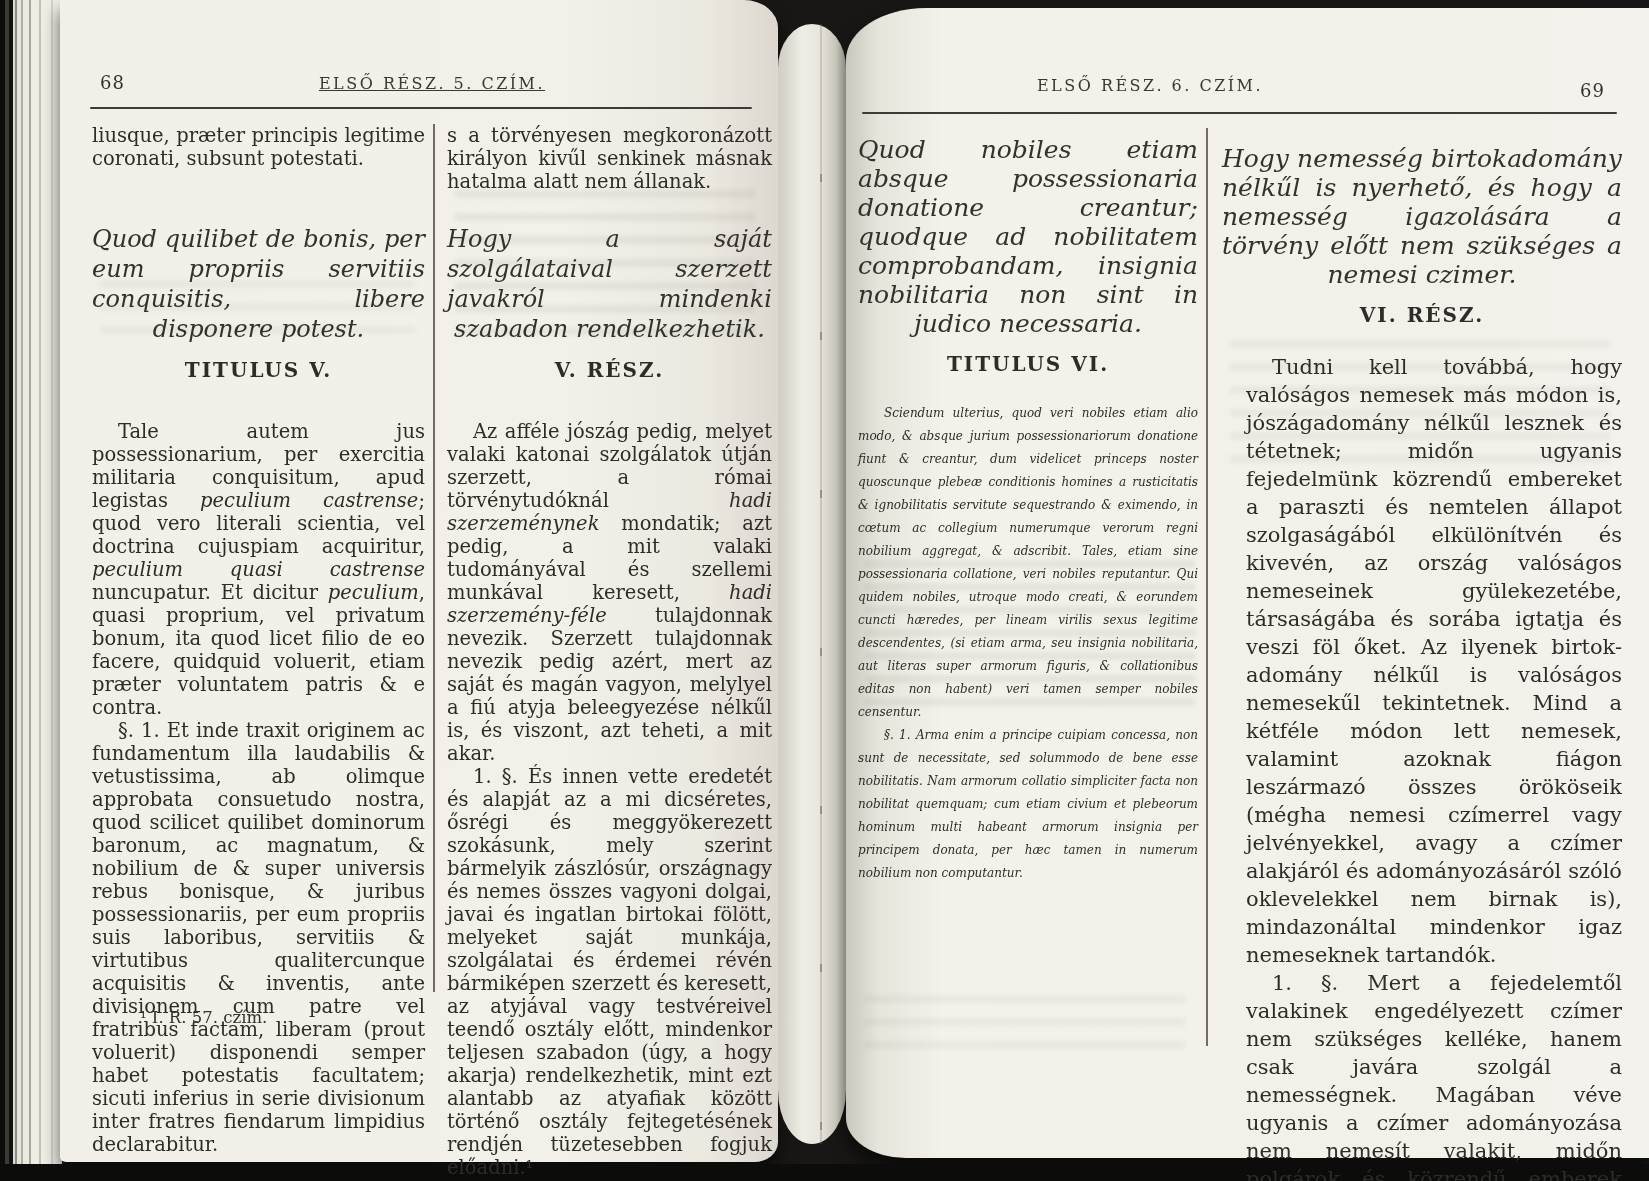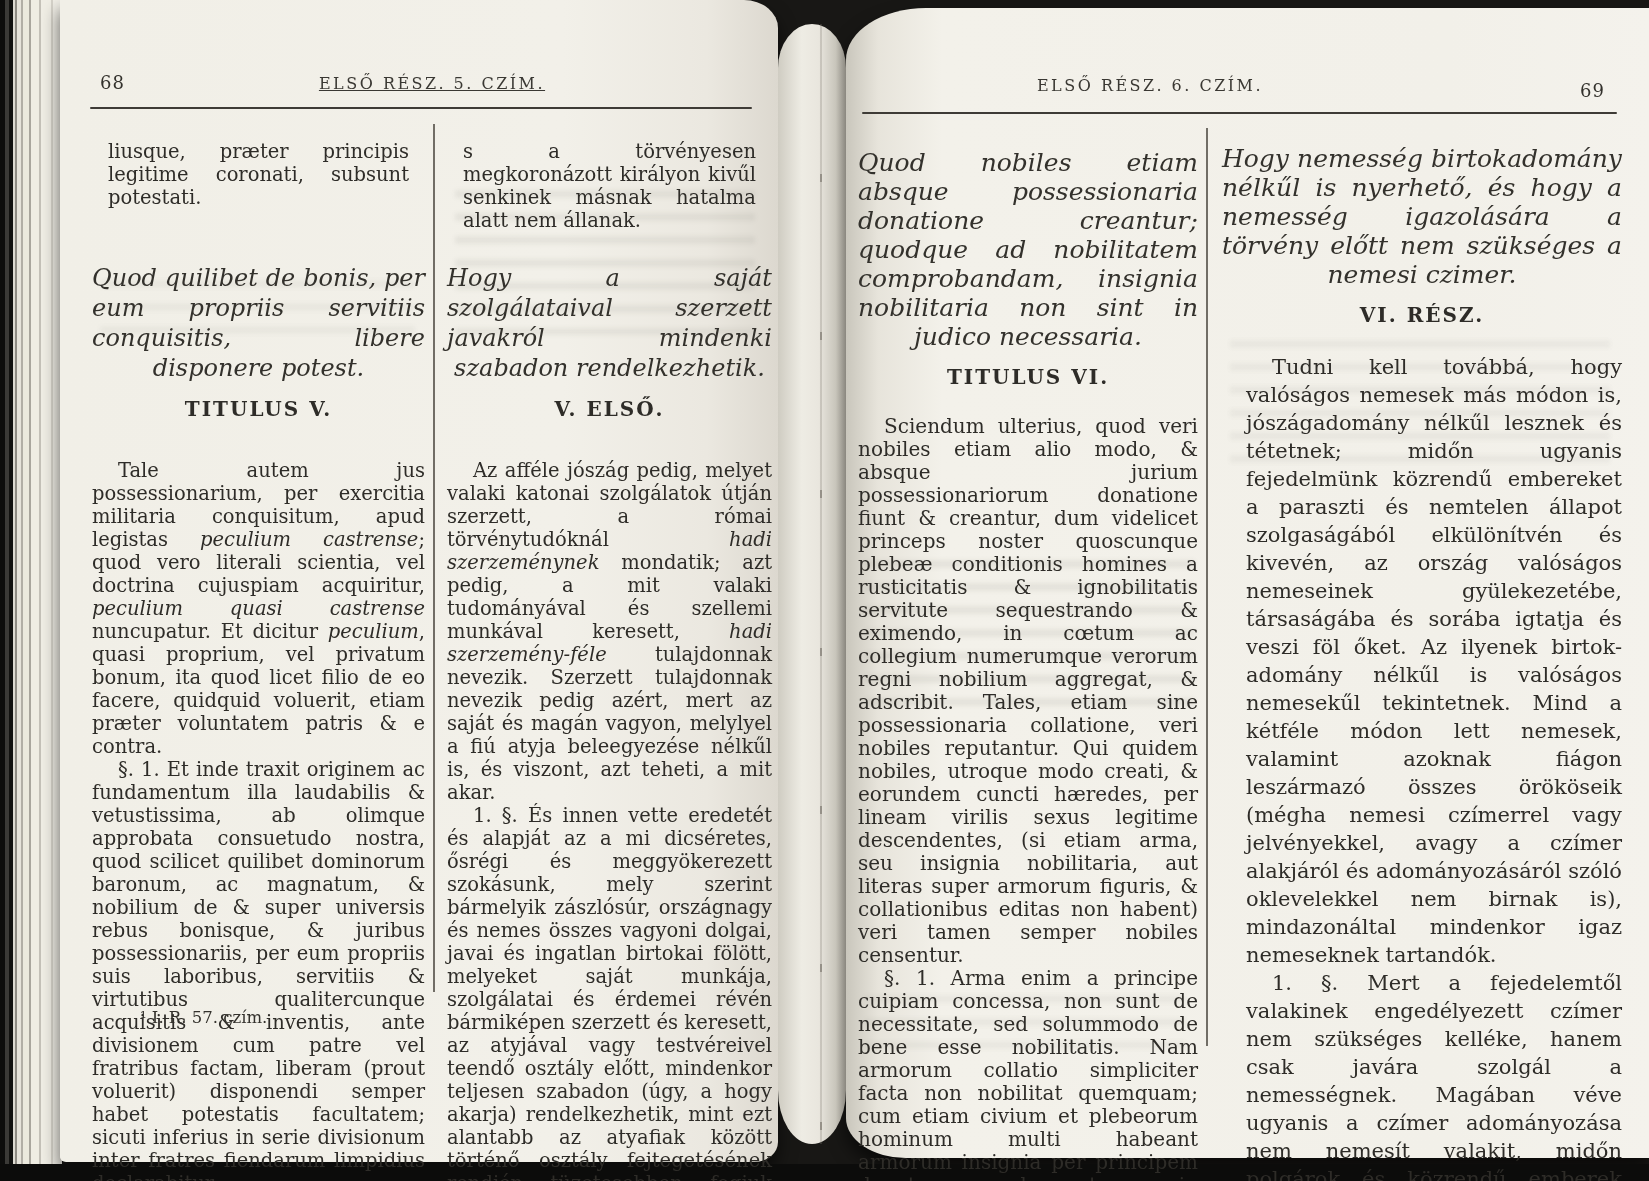--- a/index.html
+++ b/index.html
@@ -30,28 +30,28 @@
   .bottom-bar{position:absolute;left:0;right:0;bottom:0;height:17px;background:#0c0c0b;}
 
   
   .layer{position:absolute;inset:0;z-index:3;}
   .pagenum{position:absolute;font-size:18px;letter-spacing:1px;color:#33312c;}
   .running{position:absolute;text-align:center;font-size:16px;letter-spacing:2.5px;color:#3a3833;
            white-space:nowrap;}
   .rule{position:absolute;height:2px;background:#3e3b36;border-radius:1px;}
   .divider{position:absolute;width:2px;background:rgba(70,66,58,.75);}
   .col{position:absolute;}
-  .cont{font-size:19.5px;line-height:23px;text-align:justify;text-indent:0;margin:16px;}
+  .cont{font-size:19.5px;line-height:23px;text-align:justify;text-indent:0;margin:0;}
   .summary{font-style:italic;text-align:justify;text-align-last:center;margin:0;color:#33312c;}
   .pl-summary{font-size:24px;line-height:30px;}
   .pr-summary{font-size:25px;line-height:29px;}
   .title{font-size:20px;line-height:24px;letter-spacing:2px;text-align:center;margin:14px 0 0 0;}
   .body{text-align:justify;margin:0;text-indent:26px;}
   .pl-body{font-size:19.5px;line-height:23px;}
-  .pr-body1{font-size:20px;line-height:23px;}
+  .pr-body1{font-size:12px;line-height:23px;font-style:italic;}
   .pr-body2{font-size:21px;line-height:28px;margin-left:24px;}
   .body i{font-style:italic;margin-top:28px;}
   .footnote{position:absolute;font-size:16.5px;color:#33312c;}
 
   
   .ghost{position:absolute;z-index:1;filter:blur(2px);opacity:.55;
     background:repeating-linear-gradient(180deg,rgba(112,110,102,0) 0 5px,
       rgba(112,110,102,.18) 5px 13px,rgba(112,110,102,0) 13px 23px);}
 </style>
 </head>
@@ -84,34 +84,34 @@
       <p class="cont">liusque, præter principis legitime coronati, subsunt potestati.</p>
       <p class="summary pl-summary" style="margin-top:54px;">Quod quilibet de bonis, per eum propriis servitiis conquisitis, libere disponere potest.</p>
       <h2 class="title">TITULUS V.</h2>
       <p class="body pl-body" style="margin-top:38px;">Tale autem jus possessionarium, per exercitia militaria conquisitum, apud legistas <i>peculium castrense</i>; quod vero literali scientia, vel doctrina cujuspiam acquiritur, <i>peculium quasi castrense</i> nuncupatur. Et dicitur <i>peculium</i>, quasi proprium, vel privatum bonum, ita quod licet filio de eo facere, quidquid voluerit, etiam præter voluntatem patris &amp; e contra.</p>
       <p class="body pl-body">§. 1. Et inde traxit originem ac fundamentum illa laudabilis &amp; vetustissima, ab olimque approbata consuetudo nostra, quod scilicet quilibet dominorum baronum, ac magnatum, &amp; nobilium de &amp; super universis rebus bonisque, &amp; juribus possessionariis, per eum propriis suis laboribus, servitiis &amp; virtutibus qualitercunque acquisitis &amp; inventis, ante divisionem cum patre vel fratribus factam, liberam (prout voluerit) disponendi semper habet potestatis facultatem; sicuti inferius in serie divisionum inter fratres fiendarum limpidius declarabitur.</p>
     </div>
 
     <div class="col" style="left:447px;top:124px;width:325px;">
       <p class="cont">s a törvényesen megkoronázott királyon kivűl senkinek másnak hatalma alatt nem állanak.</p>
       <p class="summary pl-summary" style="margin-top:31px;">Hogy a saját szolgálataival szerzett javakról mindenki szabadon rendelkezhetik.</p>
-      <h2 class="title">V. ELSŐ.</h2>
+      <h2 class="title">V. RÉSZ.</h2>
       <p class="body pl-body" style="margin-top:38px;">Az afféle jószág pedig, melyet valaki katonai szolgálatok útján szerzett, a római törvénytudóknál <i>hadi szerzeménynek</i> mondatik; azt pedig, a mit valaki tudományával és szellemi munkával keresett, <i>hadi szerzemény-féle</i> tulajdonnak nevezik. Szerzett tulajdonnak nevezik pedig azért, mert az saját és magán vagyon, melylyel a fiú atyja beleegyezése nélkűl is, és viszont, azt teheti, a mit akar.</p>
       <p class="body pl-body">1. §. És innen vette eredetét és alapját az a mi dicséretes, ősrégi és meggyökerezett szokásunk, mely szerint bármelyik zászlósúr, országnagy és nemes összes vagyoni dolgai, javai és ingatlan birtokai fölött, melyeket saját munkája, szolgálatai és érdemei révén bármiképen szerzett és keresett, az atyjával vagy testvéreivel teendő osztály előtt, mindenkor teljesen szabadon (úgy, a hogy akarja) rendelkezhetik, mint ezt alantabb az atyafiak között történő osztály fejtegetésének rendjén tüzetesebben fogjuk előadni.¹</p>
     </div>
 
     <div class="footnote" style="left:140px;top:1008px;">¹ I. R. 57. czím.</div>
 
     <div class="running" style="left:860px;top:76px;width:580px;">ELSŐ RÉSZ. 6. CZÍM.</div>
     <span class="pagenum" style="left:1580px;top:80px;">69</span>
     <div class="rule" style="left:862px;top:112px;width:755px;"></div>
     <div class="divider" style="left:1206px;top:128px;height:918px;"></div>
 
     <div class="col" style="left:858px;top:128px;width:340px;">
-      <p class="summary pr-summary" style="margin-top:20px;">Quod nobiles etiam absque possessionaria donatione creantur; quodque ad nobilitatem comprobandam, insignia nobilitaria non sint in judico necessaria.</p>
+      <p class="summary pr-summary" style="margin-top:7px;">Quod nobiles etiam absque possessionaria donatione creantur; quodque ad nobilitatem comprobandam, insignia nobilitaria non sint in judico necessaria.</p>
       <h2 class="title">TITULUS VI.</h2>
       <p class="body pr-body1" style="margin-top:26px;">Sciendum ulterius, quod veri nobiles etiam alio modo, &amp; absque jurium possessionariorum donatione fiunt &amp; creantur, dum videlicet princeps noster quoscunque plebeæ conditionis homines a rusticitatis &amp; ignobilitatis servitute sequestrando &amp; eximendo, in cœtum ac collegium numerumque verorum regni nobilium aggregat, &amp; adscribit. Tales, etiam sine possessionaria collatione, veri nobiles reputantur. Qui quidem nobiles, utroque modo creati, &amp; eorundem cuncti hæredes, per lineam virilis sexus legitime descendentes, (si etiam arma, seu insignia nobilitaria, aut literas super armorum figuris, &amp; collationibus editas non habent) veri tamen semper nobiles censentur.</p>
       <p class="body pr-body1">§. 1. Arma enim a principe cuipiam concessa, non sunt de necessitate, sed solummodo de bene esse nobilitatis. Nam armorum collatio simpliciter facta non nobilitat quemquam; cum etiam civium et plebeorum hominum multi habeant armorum insignia per principem donata, per hæc tamen in numerum nobilium non computantur.</p>
     </div>
 
     <div class="col" style="left:1222px;top:128px;width:400px;">
       <p class="summary pr-summary" style="margin-top:16px;">Hogy nemesség birtokadomány nélkűl is nyerhető, és hogy a nemesség igazolására a törvény előtt nem szükséges a nemesi czimer.</p>
       <h2 class="title">VI. RÉSZ.</h2>
       <p class="body pr-body2" style="margin-top:26px;">Tudni kell továbbá, hogy valóságos nemesek más módon is, jószágadomány nélkűl lesznek és tétetnek; midőn ugyanis fejedelmünk közrendű embereket a paraszti és nemtelen állapot szolgaságából elkülönítvén és kivevén, az ország valóságos nemeseinek gyülekezetébe, társaságába és sorába igtatja és veszi föl őket. Az ilyenek birtok-adomány nélkűl is valóságos nemesekűl tekintetnek. Mind a kétféle módon lett nemesek, valamint azoknak fiágon leszármazó összes örököseik (mégha nemesi czímerrel vagy jelvényekkel, avagy a czímer alakjáról és adományozásáról szóló oklevelekkel nem birnak is), mindazonáltal mindenkor igaz nemeseknek tartandók.</p>
       <p class="body pr-body2">1. §. Mert a fejedelemtől valakinek engedélyezett czímer nem szükséges kelléke, hanem csak javára szolgál a nemességnek. Magában véve ugyanis a czímer adományozása nem nemesít valakit, midőn polgárok és közrendű emberek közűl is soknak van fejedelemtől nyert czímere, a nélkűl, hogy azért a nemesek sorába tartozóknak tekintetnének.</p>

